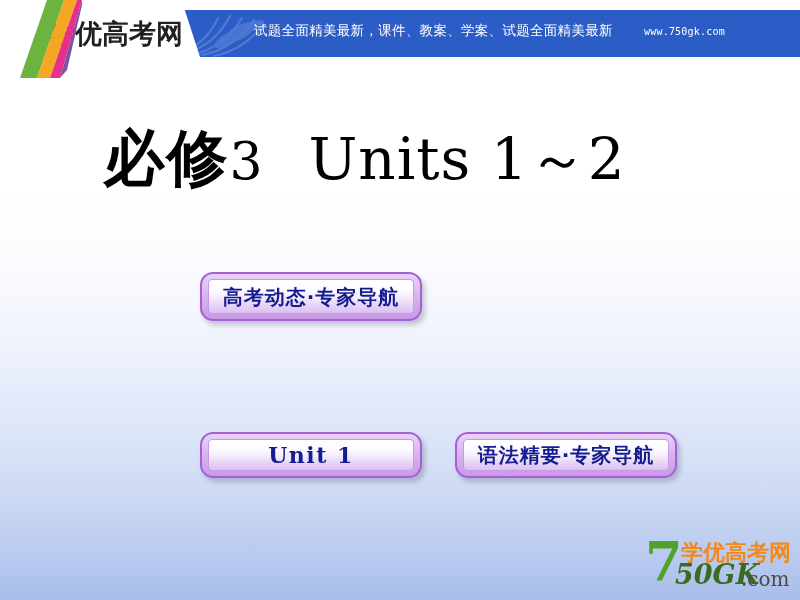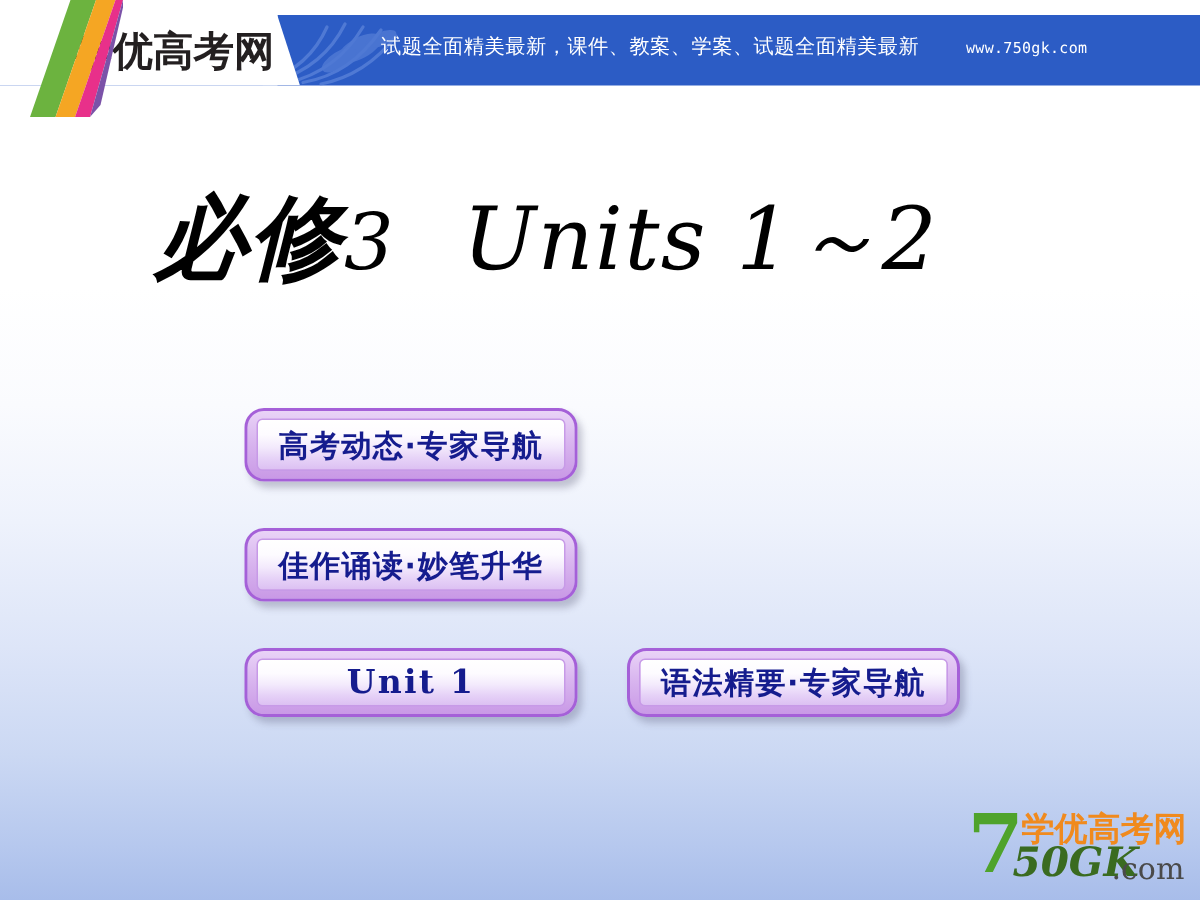--- a/index.html
+++ b/index.html
@@ -114,21 +114,20 @@
 
   
   #title {
     position: absolute;
     left: 0;
     top: 118px;
     width: 729px;
     text-align: center;
     white-space: nowrap;
     color: #000000;
-    font-style: italic;
   }
   .title-cn {
     font-family: "DejaVu Sans", sans-serif;
     font-size: 61px;
     font-weight: bold;
     letter-spacing: 2px;
   }
   .title-en {
     font-family: "DejaVu Serif", "Liberation Serif", serif;
     font-size: 58px;
@@ -150,20 +149,21 @@
     height: 600px;
   }
   .btn {
     position: absolute;
     box-sizing: border-box;
     border: 2px solid #a560d8;
     border-radius: 13px;
     background: linear-gradient(to bottom, #e9d3f7 0%, #d9b6ef 45%, #c999e6 100%);
     padding: 5px 6px;
     box-shadow: 3px 4px 5px rgba(90,90,120,0.33);
+    margin-left: 37px;
   }
   .btn-inner {
     width: 100%;
     height: 100%;
     box-sizing: border-box;
     border: 1px solid #c79ae7;
     border-radius: 4px;
     background: linear-gradient(to bottom,
         #ffffff 0%,
         #fdfbff 30%,
@@ -263,25 +263,20 @@
 
   <div id="btn-grid">
 
     <div class="btn col-l row-1">
       <div class="btn-inner">
         <span class="btn-label">高考动态·专家导航</span>
       </div>
     </div>
 
 
-    <div class="btn col-l row-2">
-      <div class="btn-inner">
-        <span class="btn-label">佳作诵读·妙笔升华</span>
-      </div>
-    </div>
 
 
     <div class="btn col-l row-3">
       <div class="btn-inner">
         <span class="btn-label en">Unit  1</span>
       </div>
     </div>
 
     <div class="btn col-r row-3">
       <div class="btn-inner">

